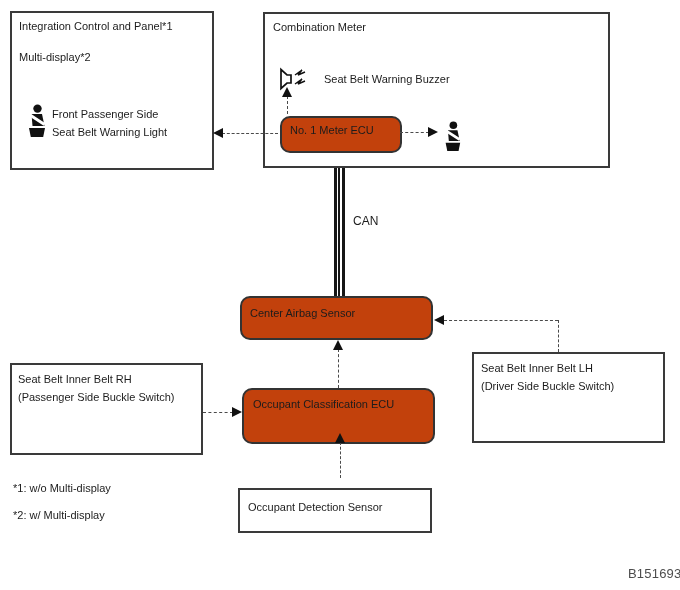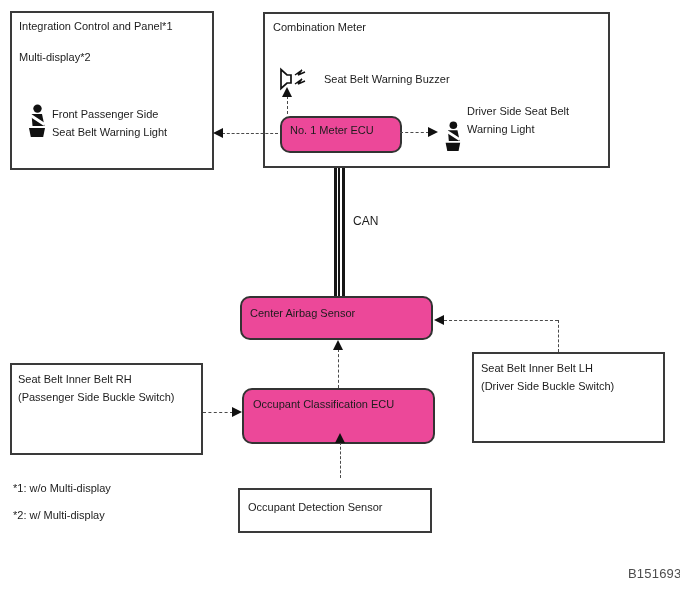--- a/index.html
+++ b/index.html
@@ -5,21 +5,21 @@
   html,body{margin:0;padding:0;background:#fff;}
   #canvas{
     position:relative;width:680px;height:590px;background:#ffffff;
     font-family:"Liberation Sans","DejaVu Sans",sans-serif;
     color:#1c1c1c;font-size:11px;overflow:hidden;
   }
   .box{
     position:absolute;border:2px solid #3a3a3a;background:#fff;box-sizing:border-box;
   }
   .rbox{
-    position:absolute;border:2px solid #333;border-radius:10px;background:#ec4899;box-sizing:border-box;
+    position:absolute;border:2px solid #333;border-radius:10px;background:#c2410c;box-sizing:border-box;
   }
   .lbl{position:absolute;white-space:nowrap;line-height:14px;}
   .lbl2{position:absolute;white-space:nowrap;line-height:18px;}
   .hline{position:absolute;border-top:1px dashed #4a4a4a;height:0;}
   .vline{position:absolute;border-left:1px dashed #4a4a4a;width:0;}
   .arrow{position:absolute;width:0;height:0;}
   .arrow.left{border-top:5px solid transparent;border-bottom:5px solid transparent;border-right:10px solid #111;}
   .arrow.right{border-top:5px solid transparent;border-bottom:5px solid transparent;border-left:10px solid #111;}
   .arrow.up{border-left:5px solid transparent;border-right:5px solid transparent;border-bottom:10px solid #111;}
   #can-bus{
@@ -68,24 +68,20 @@
     </div>
 
     <div class="icon" style="left:177px;top:107px;">
       <svg width="20" height="31" viewBox="0 0 22 34">
         <circle cx="12.5" cy="4.6" r="4.2" fill="#111"></circle>
         <path d="M6.5 10 L17 10 L19.5 22 L7.5 22 Z" fill="#111"></path>
         <path d="M4 24 L20 24 L18.2 33 L5.8 33 Z" fill="#111"></path>
         <line x1="5" y1="11" x2="19.5" y2="20.5" stroke="#fff" stroke-width="3"></line>
       </svg>
     </div>
-    <div class="lbl2" style="left:202px;top:88px;">
-      <div>Driver Side Seat Belt</div>
-      <div>Warning Light</div>
-    </div>
   </div>
 
   <div class="hline" style="left:222px;top:133px;width:56px;"></div>
   <div class="arrow left" style="left:213px;top:128px;"></div>
 
   <div class="vline" style="left:287px;top:96px;height:18px;"></div>
   <div class="arrow up" style="left:282px;top:87px;"></div>
 
   <div class="hline" style="left:400px;top:132px;width:29px;"></div>
   <div class="arrow right" style="left:428px;top:127px;"></div>

